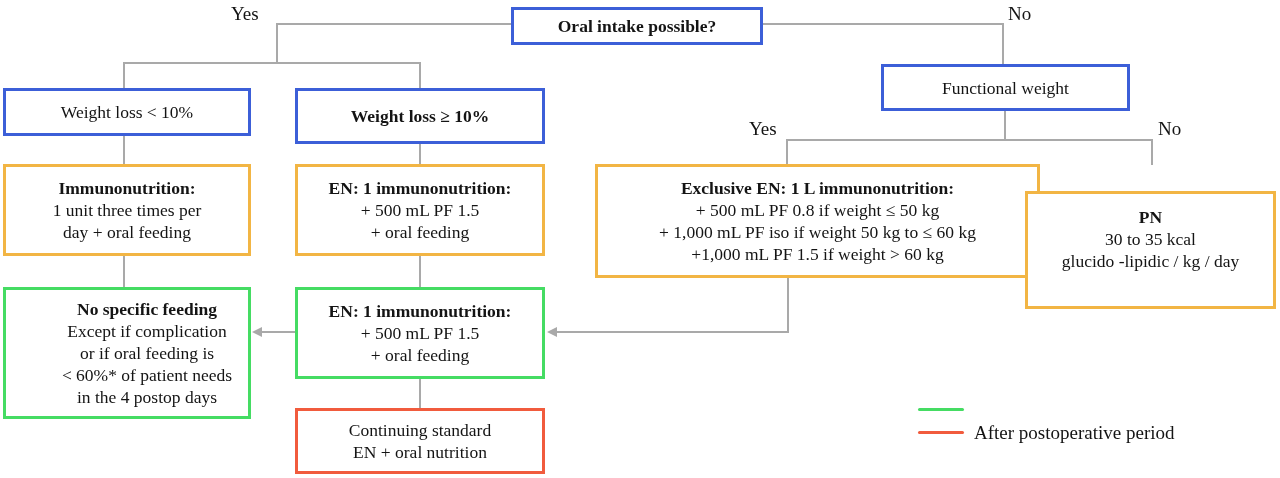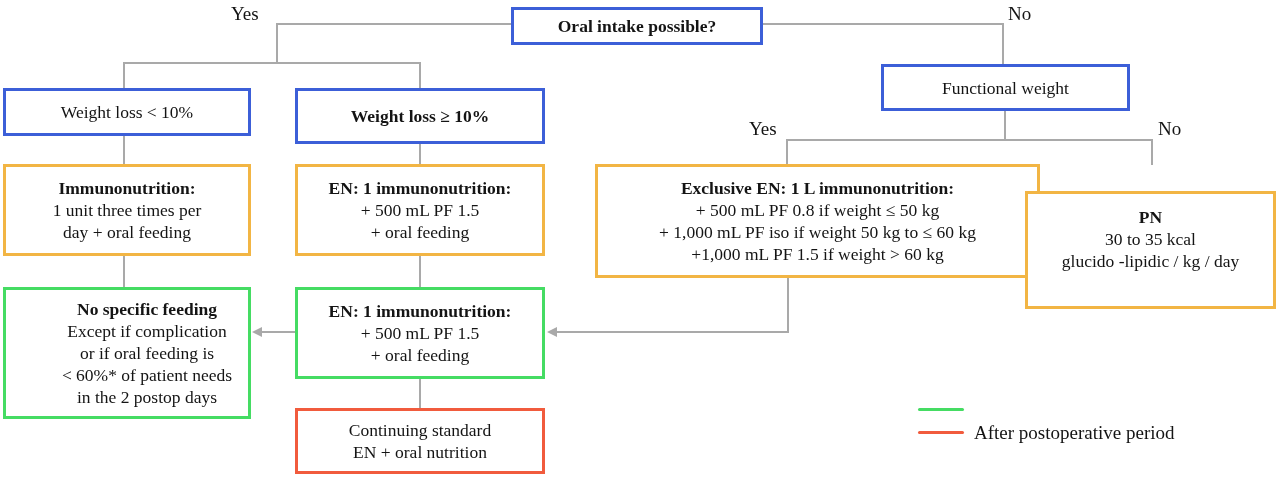--- a/index.html
+++ b/index.html
@@ -143,21 +143,21 @@
     <div class="bold">PN</div>
     <div>30 to 35 kcal</div>
     <div>glucido -lipidic / kg / day</div>
   </div>
 
   <div class="box b-green" style="left:3px;top:287px;width:248px;height:132px;padding-left:40px;">
     <div class="bold">No specific feeding</div>
     <div>Except if complication</div>
     <div>or if oral feeding is</div>
     <div>&lt; 60%* of patient needs</div>
-    <div>in the 2 postop days</div>
+    <div>in the 4 postop days</div>
   </div>
 
   <div class="box b-green" style="left:295px;top:287px;width:250px;height:92px;">
     <div class="bold">EN: 1 immunonutrition:</div>
     <div>+ 500 mL PF 1.5</div>
     <div>+ oral feeding</div>
   </div>
 
   <div class="box b-red" style="left:295px;top:408px;width:250px;height:66px;">
     <div>Continuing standard</div>

